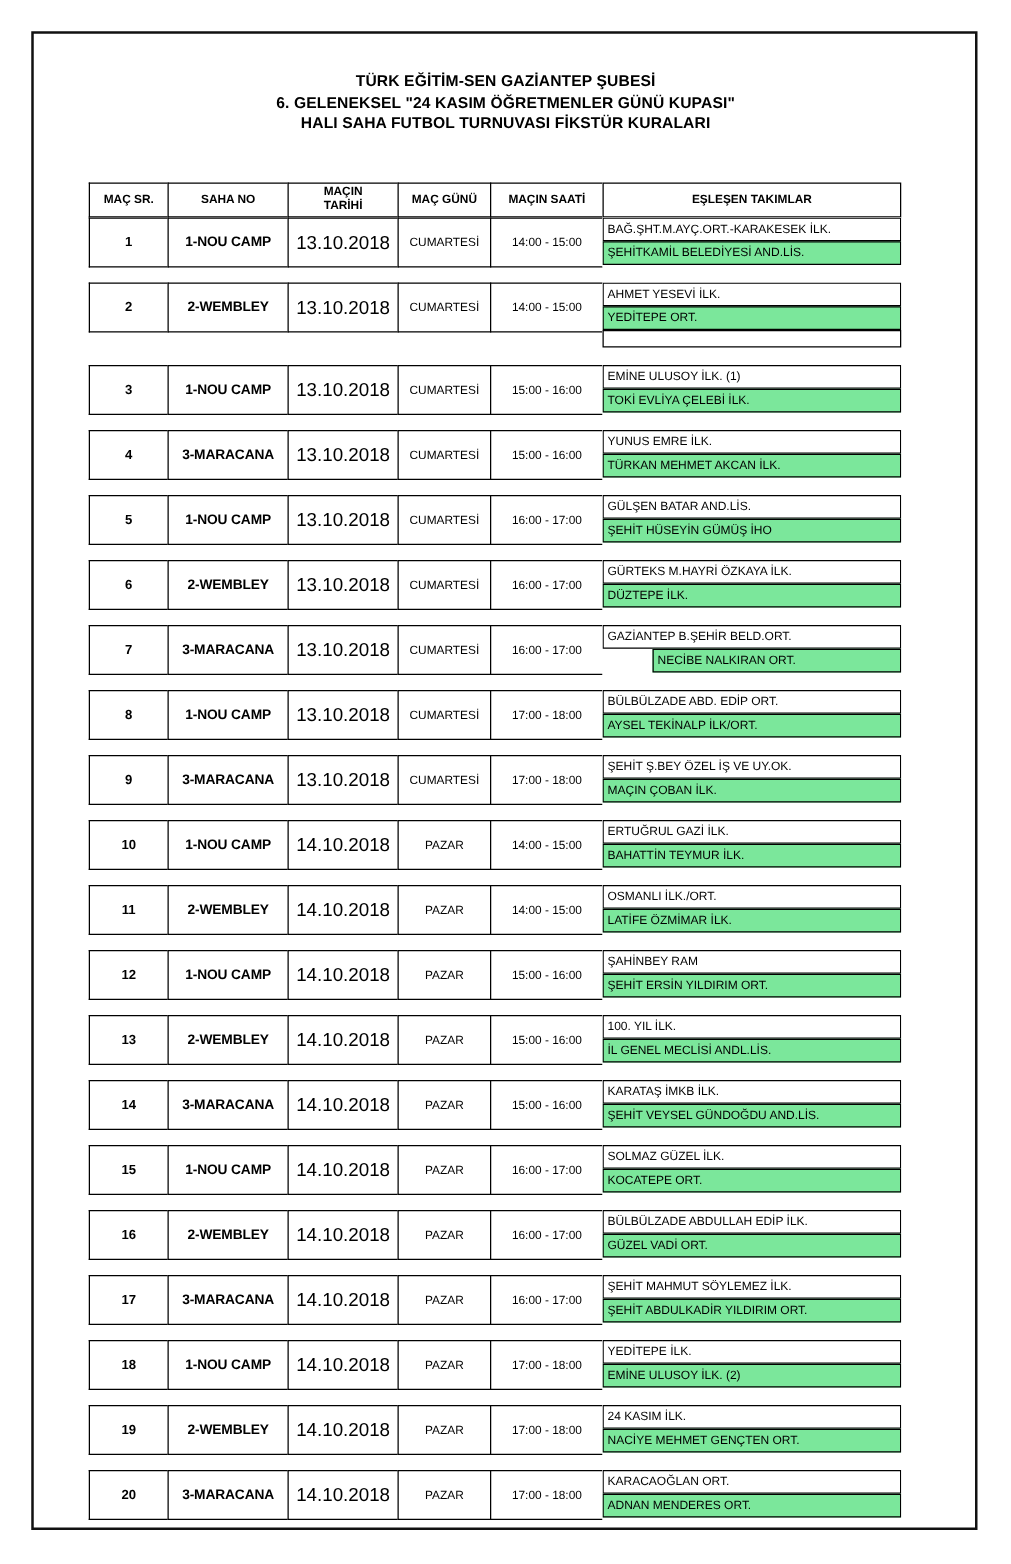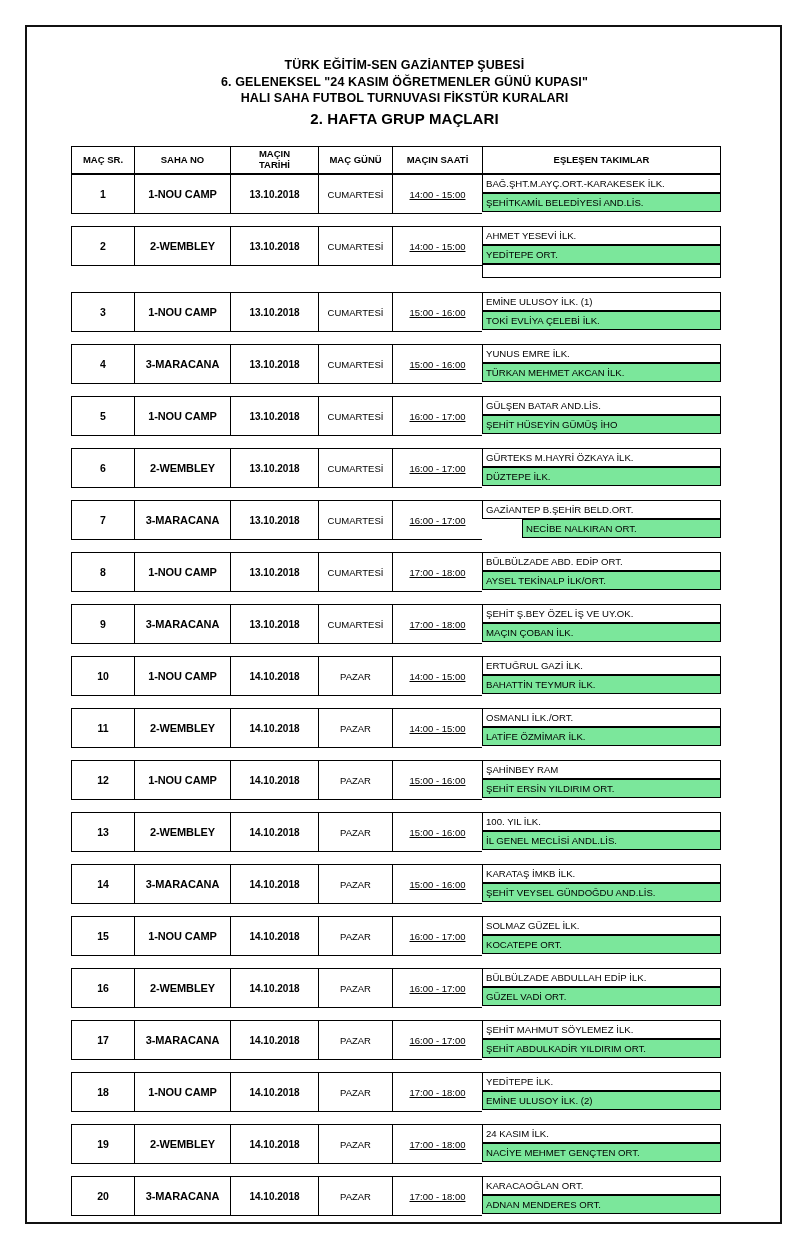--- a/index.html
+++ b/index.html
@@ -109,23 +109,23 @@
     height: 38px;
     text-align: center;
     vertical-align: middle;
     background: #ffffff;
     padding: 0 2px;
     overflow: hidden;
     white-space: nowrap;
   }
   td.cell-no    { font-size: 10.5px; font-weight: bold; }
   td.cell-saha  { font-size: 11px;   font-weight: bold; letter-spacing: -0.1px; }
-  td.cell-tarih { font-size: 10px;  font-weight: bold; }
+  td.cell-tarih { font-size: 15px;  font-weight: normal; }
   td.cell-gun   { font-size: 9.5px;  font-weight: normal; }
-  td.cell-saat  { font-size: 9.5px;  font-weight: normal; text-decoration: underline; }
+  td.cell-saat  { font-size: 9.5px;  font-weight: normal; }
 
   
   td.cell-takim {
     padding: 0;
     border: 0;
     height: 38px;
     vertical-align: top;
   }
   .team-stack {
     width: 239px;
@@ -174,21 +174,20 @@
 <body>
 
 <div class="sheet">
 
   <div class="page-frame"></div>
 
   <div class="titles">
     <div class="title-line t1">TÜRK EĞİTİM-SEN GAZİANTEP ŞUBESİ</div>
     <div class="title-line t2">6. GELENEKSEL "24 KASIM ÖĞRETMENLER GÜNÜ KUPASI"</div>
     <div class="title-line t3">HALI SAHA FUTBOL TURNUVASI FİKSTÜR KURALARI</div>
-    <div class="title-line t4">2. HAFTA GRUP MAÇLARI</div>
   </div>
 
   <div class="table-wrap">
 
     <table class="fixture">
       <colgroup>
         <col class="c-no">
           <col class="c-saha">
           <col class="c-tarih">
         <col class="c-gun">

